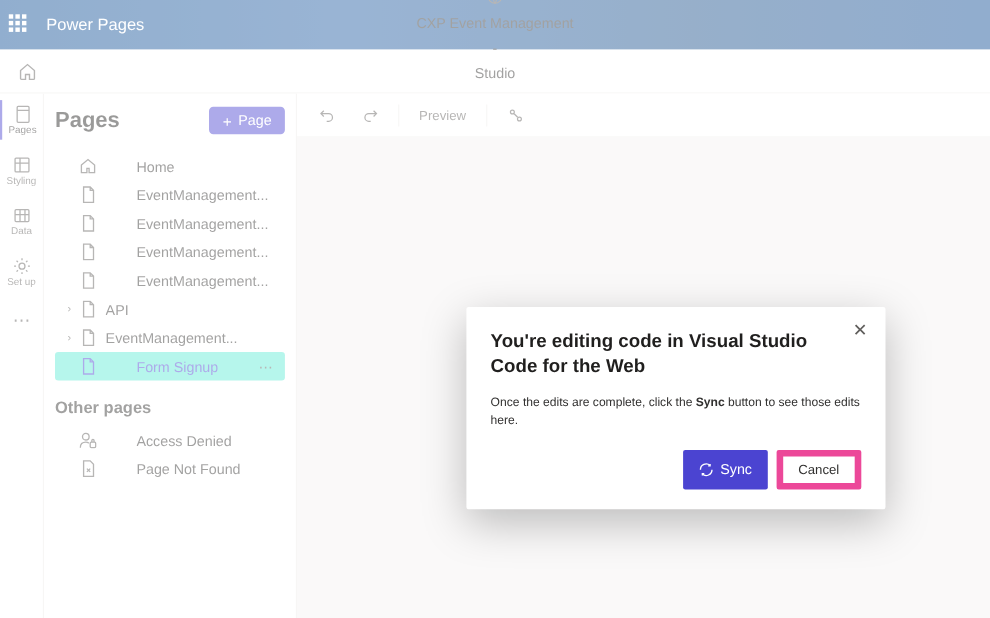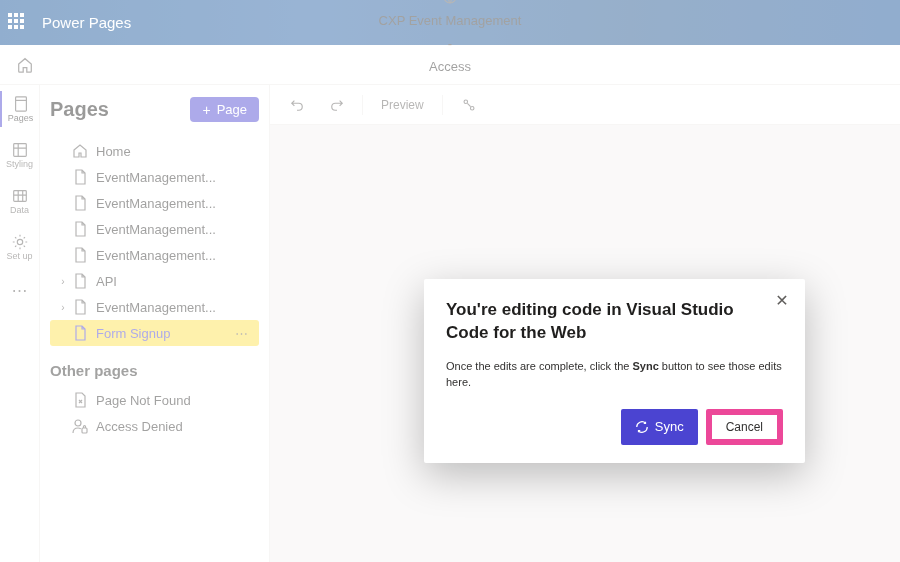--- a/index.html
+++ b/index.html
@@ -40,22 +40,22 @@
   .panel-head { display:flex; align-items:center; justify-content:space-between; margin-bottom:16px;}
   .panel-head h1 { font-size:20px; font-weight:700; color:#201f1e; }
   .btn-primary { background:#4b44d1; color:#fff; border:none; border-radius:4px; padding:5px 12px; font-size:13px; display:flex; align-items:center; gap:6px; cursor:pointer;}
   .btn-primary .plus { font-size:14px; line-height:1; }
 
   .section-title { font-size:15px; font-weight:700; color:#323130; margin:16px 0 8px 0;}
   .tree { list-style:none; }
   .tree li { display:flex; align-items:center; padding:5px 6px; font-size:13px; color:#323130; cursor:pointer; border-radius:3px; position:relative;}
   .tree li .chevron { width:14px; font-size:10px; color:#605e5c; text-align:center; margin-right:2px;}
   .tree li .icon { width:16px; height:16px; margin-right:8px; color:#605e5c; flex-shrink:0; display:flex; align-items:center; justify-content:center;}
-  .tree li.indent { padding-left:22px; }
-  .tree li.selected { background:#fde047; color:#4b44d1; }
+  .tree li.indent { padding-left:22px;gap:28px; }
+  .tree li.selected { background:#5eead4; color:#4b44d1; }
   .tree li.selected .icon { color:#4b44d1; }
   .tree li .more { margin-left:auto; color:#605e5c; padding:0 4px; letter-spacing:1px;}
   .tree li .label { white-space:nowrap; overflow:hidden; text-overflow:ellipsis; max-width:140px;}
 
   
   .editor { flex:1; background:#f3f2f1; position:relative; }
   .toolbar { height:40px; background:#fff; border-bottom:1px solid #edebe9; display:flex; align-items:center; gap:10px; padding:0 12px; font-size:12px; color:#605e5c;}
   .toolbar .tbtn { padding:4px 8px; border-radius:3px; cursor:pointer; display:flex; align-items:center; gap:4px;}
   .toolbar .sep { width:1px; height:20px; background:#edebe9; }
 
@@ -104,21 +104,21 @@
   </span>
   <div class="ctx">
     <span>
       <svg width="16" height="16" viewBox="0 0 20 20" fill="none" stroke="#605e5c" stroke-width="1.3">
           <circle cx="10" cy="10" r="7.5"></circle>
           <path d="M2.5 10h15M10 2.5c2.5 2.5 2.5 12.5 0 15M10 2.5c-2.5 2.5-2.5 12.5 0 15"></path>
         </svg>
     </span>
     <span>CXP Event Management</span>
     <span>-</span>
-    <span>Access</span>
+    <span>Studio</span>
     <span>-</span>
     <span>Saved</span>
     <span class="chev">⌄</span>
   </div>
 </div>
 
 <div class="shell">
 
   <div class="rail">
     <div class="rail-item active">
@@ -237,36 +237,36 @@
         <span class="label">Form Signup</span>
         <span class="more">⋯</span>
       </li>
     </ul>
 
     <div class="section-title">Other pages</div>
     <ul class="tree">
       <li class="indent">
         <span class="icon">
             <svg viewBox="0 0 16 16" fill="none" stroke="currentColor" stroke-width="1.2">
-              <path d="M4 1h6l3 3v11H4z"></path>
-              <path d="M7 8l3 3M10 8l-3 3"></path>
-            </svg>
-          </span>
-        <span class="label">Page Not Found</span>
-      </li>
-      <li class="indent">
-        <span class="icon">
-            <svg viewBox="0 0 16 16" fill="none" stroke="currentColor" stroke-width="1.2">
               <circle cx="6" cy="5" r="3"></circle>
               <path d="M1 15c0-3 2-5 5-5 1 0 2 .3 2.8.8"></path>
               <rect x="10" y="10" width="5" height="5" rx="1"></rect>
               <path d="M11.5 10V8.5a1 1 0 0 1 2 0V10"></path>
             </svg>
           </span>
         <span class="label">Access Denied</span>
+      </li>
+      <li class="indent">
+        <span class="icon">
+            <svg viewBox="0 0 16 16" fill="none" stroke="currentColor" stroke-width="1.2">
+              <path d="M4 1h6l3 3v11H4z"></path>
+              <path d="M7 8l3 3M10 8l-3 3"></path>
+            </svg>
+          </span>
+        <span class="label">Page Not Found</span>
       </li>
     </ul>
   </div>
 
   <div class="editor">
     <div class="toolbar">
       <div class="tbtn" title="Undo">
         <svg width="14" height="14" viewBox="0 0 16 16" fill="none" stroke="currentColor" stroke-width="1.3">
             <path d="M5 3L2 6l3 3M2 6h8a4 4 0 0 1 0 8h-2"></path>
           </svg>

